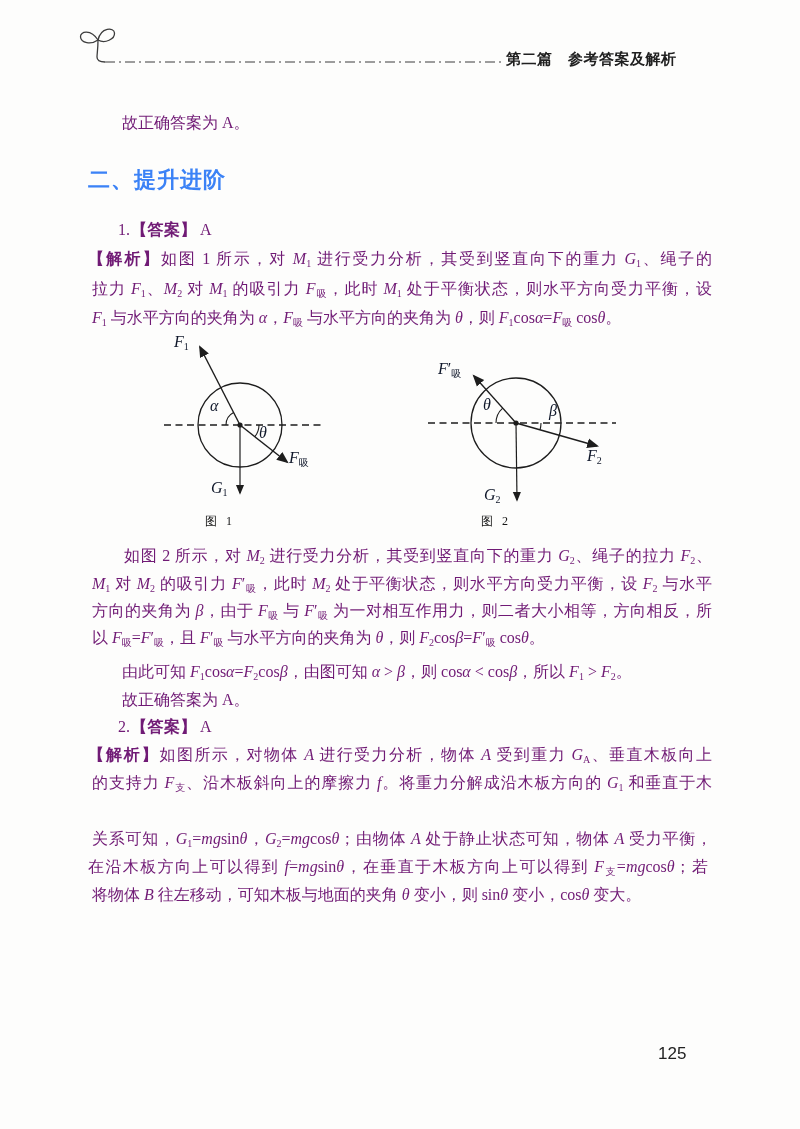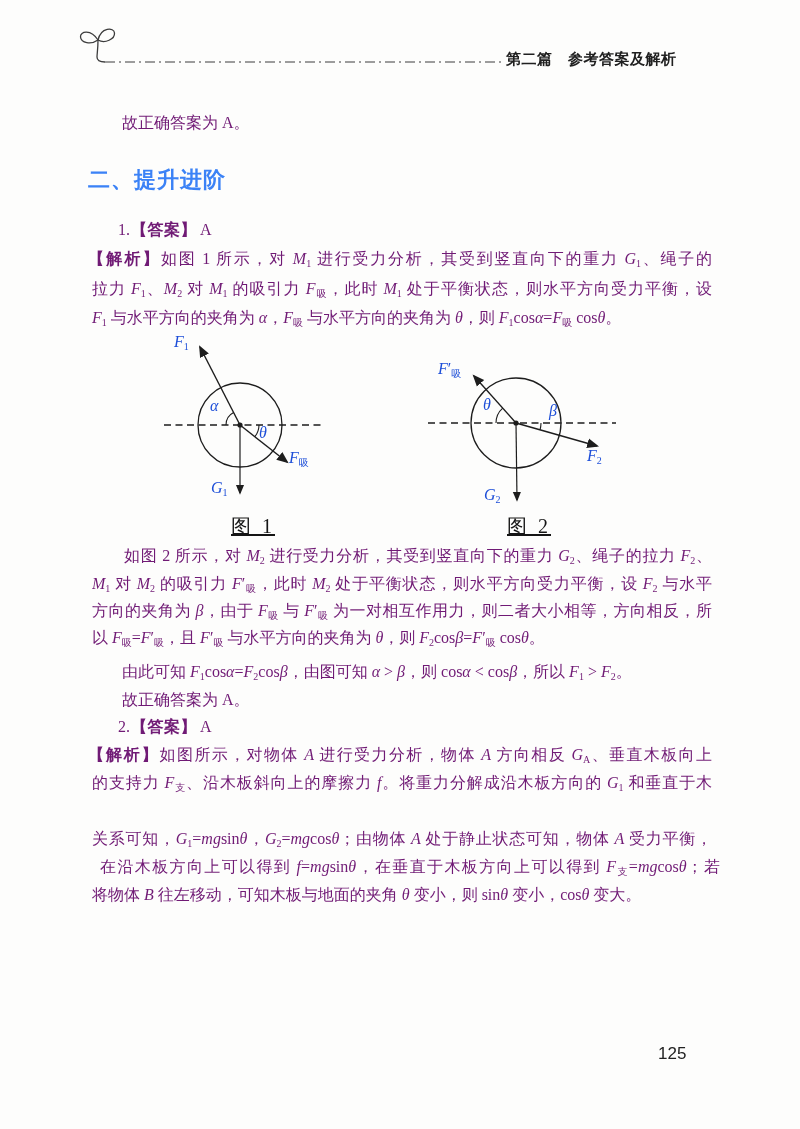--- a/index.html
+++ b/index.html
@@ -48,30 +48,29 @@
     font-family:"Liberation Sans","DejaVu Sans",sans-serif;
     font-weight:700;
     font-size:15px;
     color:#202020;
     letter-spacing:0.5px;
     white-space:nowrap;
   }
   .fig-label{
     position:absolute;
     font-size:16px;
-    color:#1d4ed8;
+    color:#0f172a;
     white-space:nowrap;
   }
   .fig-caption{
     position:absolute;
-    font-size:20px;
+    font-size:12px;
     color:#151515;
-    text-align:right;
+    text-align:left;
     letter-spacing:3px;
-    text-decoration:underline;
   }
   .pageno{
     position:absolute;
     font-family:"Liberation Sans","DejaVu Sans",sans-serif;
     font-size:17px;
     color:#222;
   }
   svg{display:block;}
 </style>
 </head>
@@ -152,22 +151,22 @@
   <div class="tl j" style="left:92px;top:600px;width:620px;"><span>方向的夹角为 </span><span class="it">β</span><span>，由于 </span><span class="it">F</span><span class="sb">吸</span><span> 与 </span><span class="it">F</span><span>′</span><span class="sb">吸</span><span> 为一对相互作用力，则二者大小相等，方向相反，所</span></div>
   <div class="tl" style="left:92px;top:627px;"><span>以 </span><span class="it">F</span><span class="sb">吸</span><span>=</span><span class="it">F</span><span>′</span><span class="sb">吸</span><span>，且 </span><span class="it">F</span><span>′</span><span class="sb">吸</span><span> 与水平方向的夹角为 </span><span class="it">θ</span><span>，则 </span><span class="it">F</span><span class="sb">2</span><span>cos</span><span class="it">β</span><span>=</span><span class="it">F</span><span>′</span><span class="sb">吸</span><span> cos</span><span class="it">θ</span><span>。</span></div>
   <div class="tl" style="left:122px;top:661px;"><span>由此可知 </span><span class="it">F</span><span class="sb">1</span><span>cos</span><span class="it">α</span><span>=</span><span class="it">F</span><span class="sb">2</span><span>cos</span><span class="it">β</span><span>，由图可知 </span><span class="it">α</span><span> &gt; </span><span class="it">β</span><span>，则 cos</span><span class="it">α</span><span> &lt; cos</span><span class="it">β</span><span>，所以 </span><span class="it">F</span><span class="sb">1</span><span> &gt; </span><span class="it">F</span><span class="sb">2</span><span>。</span></div>
   <div class="tl" style="left:122px;top:689px;"><span>故正确答案为 A。</span></div>
 
   <div class="tl" style="left:118px;top:716px;">
     <span class="num">2.</span><span class="tag">【答案】</span><span class="ansv">A</span>
   </div>
 
   <div class="tl j" style="left:88px;top:744px;width:624px;">
-    <span class="tag">【解析】</span><span><span>如图所示，对物体 </span><span class="it">A</span><span> 进行受力分析，物体 </span><span class="it">A</span><span> 方向相反 </span><span class="it">G</span><span class="sb">A</span><span>、垂直木板向上</span></span>
+    <span class="tag">【解析】</span><span><span>如图所示，对物体 </span><span class="it">A</span><span> 进行受力分析，物体 </span><span class="it">A</span><span> 受到重力 </span><span class="it">G</span><span class="sb">A</span><span>、垂直木板向上</span></span>
   </div>
   <div class="tl j" style="left:92px;top:772px;width:620px;"><span>的支持力 </span><span class="it">F</span><span class="sb">支</span><span>、沿木板斜向上的摩擦力 </span><span class="it">f</span><span>。将重力分解成沿木板方向的 </span><span class="it">G</span><span class="sb">1</span><span> 和垂直于木</span></div>
   <div class="tl j" style="left:92px;top:828px;width:620px;"><span>关系可知，</span><span class="it">G</span><span class="sb">1</span><span>=</span><span class="it">mg</span><span>sin</span><span class="it">θ</span><span>，</span><span class="it">G</span><span class="sb">2</span><span>=</span><span class="it">mg</span><span>cos</span><span class="it">θ</span><span>；由物体 </span><span class="it">A</span><span> 处于静止状态可知，物体 </span><span class="it">A</span><span> 受力平衡，</span></div>
-  <div class="tl j" style="left:100px;top:856px;width:620px;"><span>在沿木板方向上可以得到 </span><span class="it">f</span><span>=</span><span class="it">mg</span><span>sin</span><span class="it">θ</span><span>，在垂直于木板方向上可以得到 </span><span class="it">F</span><span class="sb">支</span><span>=</span><span class="it">mg</span><span>cos</span><span class="it">θ</span><span>；若</span></div>
+  <div class="tl j" style="left:88px;top:856px;width:620px;"><span>在沿木板方向上可以得到 </span><span class="it">f</span><span>=</span><span class="it">mg</span><span>sin</span><span class="it">θ</span><span>，在垂直于木板方向上可以得到 </span><span class="it">F</span><span class="sb">支</span><span>=</span><span class="it">mg</span><span>cos</span><span class="it">θ</span><span>；若</span></div>
   <div class="tl" style="left:92px;top:884px;"><span>将物体 </span><span class="it">B</span><span> 往左移动，可知木板与地面的夹角 </span><span class="it">θ</span><span> 变小，则 sin</span><span class="it">θ</span><span> 变小，cos</span><span class="it">θ</span><span> 变大。</span></div>
 
   <div class="pageno" style="left:658px;top:1044px;">125</div>
 
 </div>
 
 </body></html>

